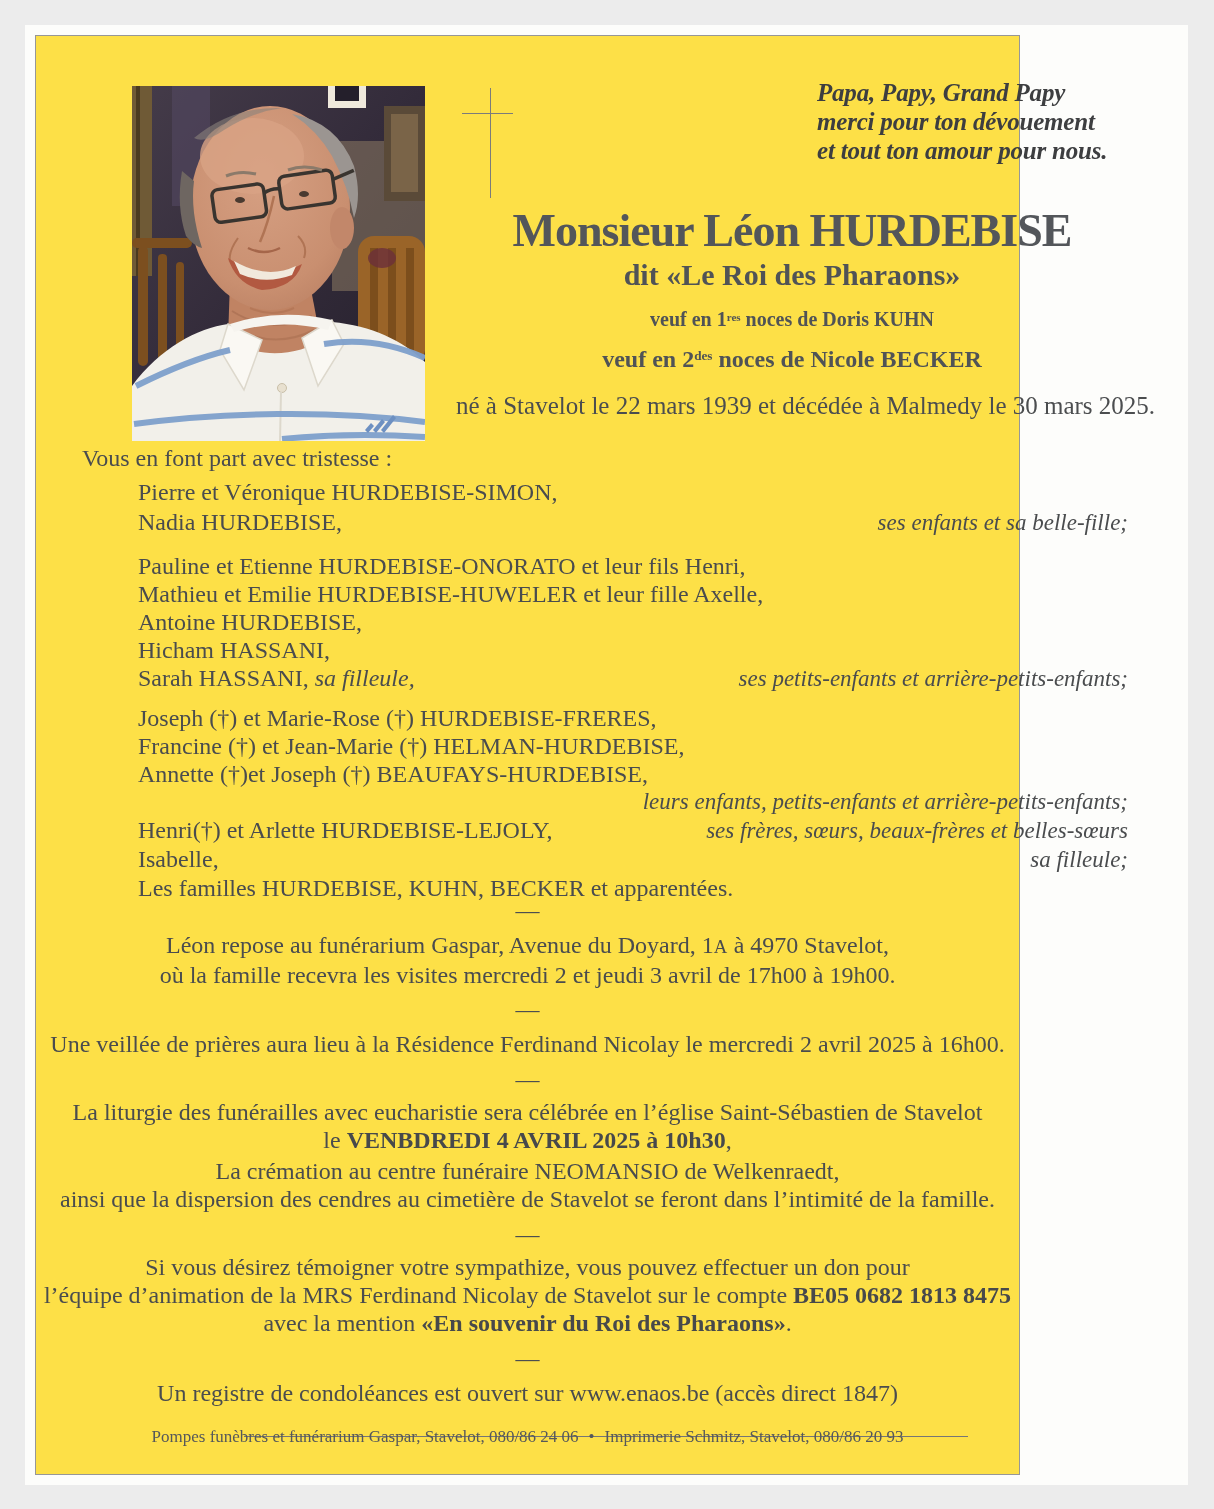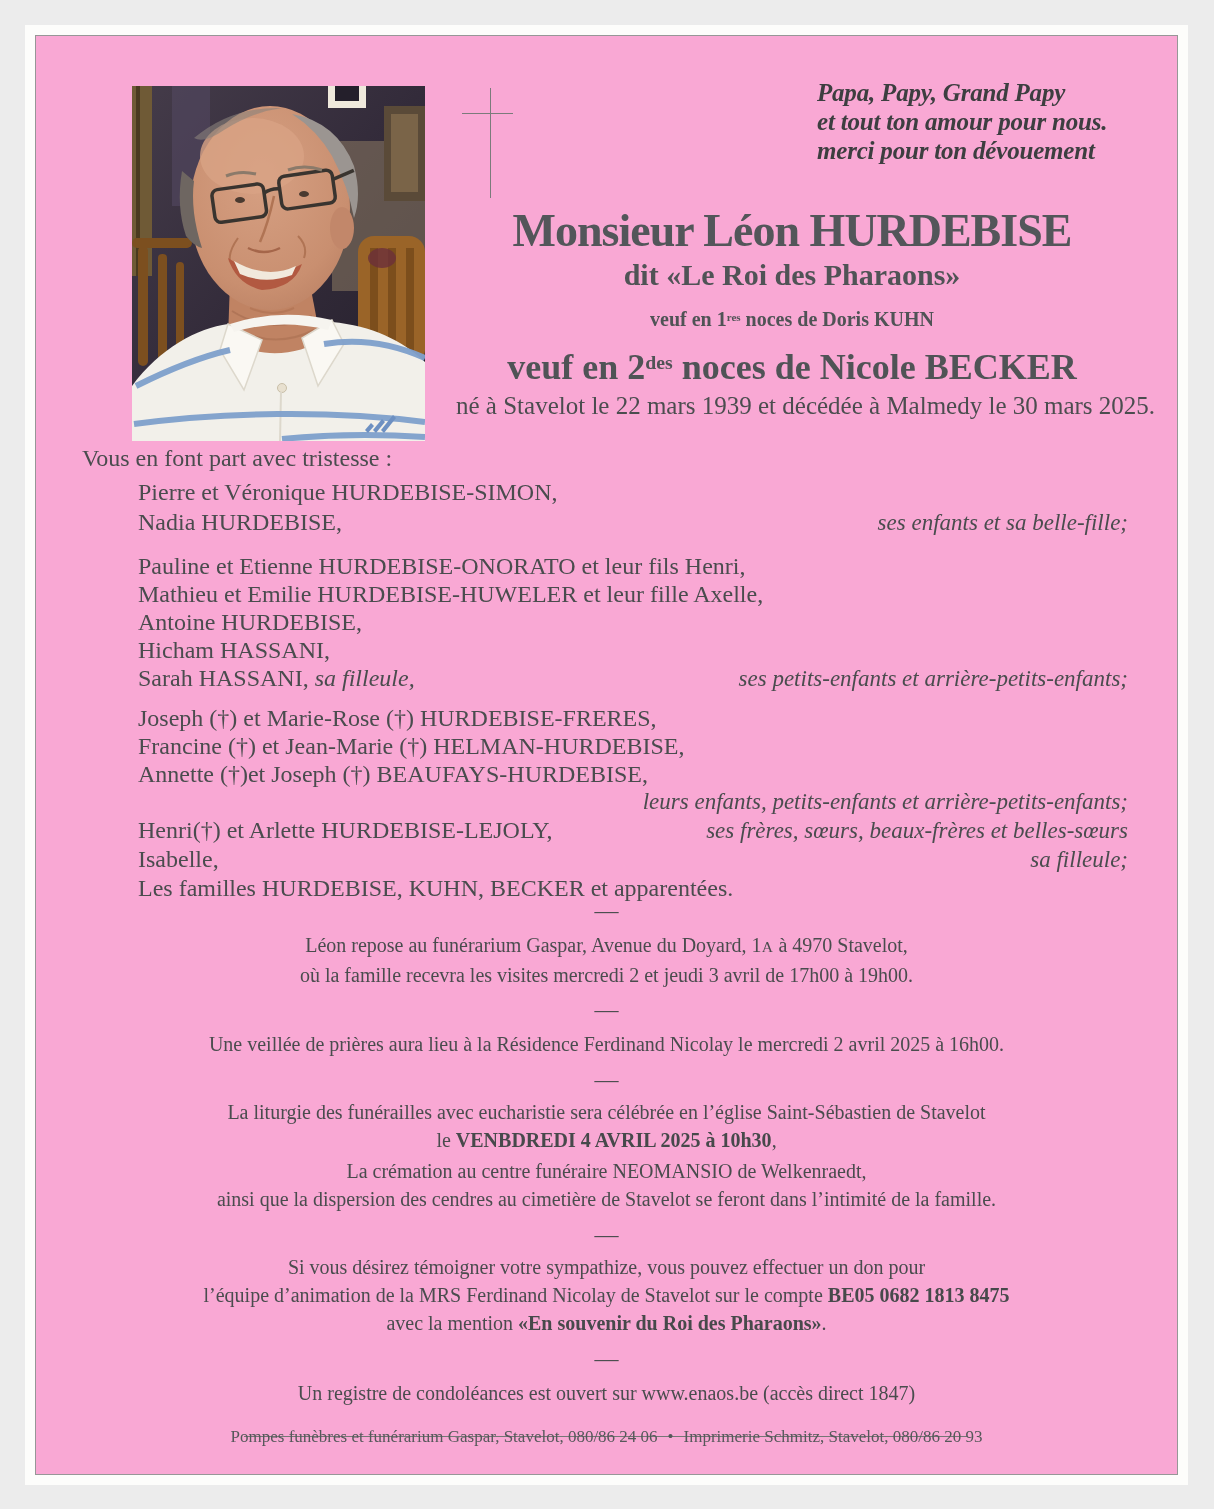--- a/index.html
+++ b/index.html
@@ -9,22 +9,22 @@
     background:#ececec;
     font-family:"Liberation Serif", serif;
     color:#4a4c4e;
     overflow:hidden;
   }
   .mat {
     position:absolute; left:25px; top:25px; width:1163px; height:1460px;
     background:#fdfdfb;
   }
   .page {
-    position:absolute; left:35px; top:35px; width:1143px; height:1440px;
-    background:#f9a8d4;
+    position:absolute; left:35px; top:35px; width:985px; height:1440px;
+    background:#fde047;
     border:1px solid #979797;
   }
   
   .photo {
     position:absolute; left:96px; top:50px; width:293px; height:355px;
     overflow:hidden; background:#2b2530;
   }
   .photo svg { display:block; width:293px; height:355px; }
   
   .cross { position:absolute; left:426px; top:52px; width:51px; height:110px; }
@@ -35,38 +35,38 @@
     position:absolute; left:781px; top:42px; width:330px;
     font-size:25px; line-height:29px; font-style:italic; font-weight:bold;
     color:#3d3e40; letter-spacing:-0.2px;
   }
   
   .rcol { position:absolute; left:420px; top:0; width:672px; text-align:center; }
   .rcol > div { position:absolute; left:0; right:0; }
   .name-title   { top:168px; font-size:46px; font-weight:bold; color:#53565a; letter-spacing:-1px; white-space:nowrap; }
   .alias        { top:222px; font-size:30px; font-weight:bold; color:#505356; }
   .marriage-1   { top:272px; font-size:20px; font-weight:bold; color:#505356; }
-  .marriage-2   { top:310px; font-size:36px; font-weight:bold; color:#505356; }
+  .marriage-2   { top:310px; font-size:24px; font-weight:bold; color:#505356; }
   .marriage-1 sup, .marriage-2 sup {
     font-size:0.55em; position:relative; top:-0.5em; vertical-align:baseline;
   }
   .life-dates   { top:356px; font-size:25px; color:#4b4d4f; white-space:nowrap; }
   
   .intro { position:absolute; left:46px; top:409px; font-size:24px; }
   .rows  { position:absolute; left:94px; top:442px; width:998px; font-size:24px; line-height:28px; }
   .row   { display:flex; justify-content:space-between; align-items:baseline; }
   .row .nm  { white-space:nowrap;margin-left:8px; }
   .row .nm .it { font-style:italic; }
   .row .rel { font-style:italic; font-size:23px; text-align:right; white-space:nowrap; }
   .row.mt2 { margin-top:2px; }
   .row.g1  { margin-top:15px; }
   .row.g2  { margin-top:11px; }
   
   .sep  { position:absolute; left:0; right:0; text-align:center; font-size:24px; color:#4c4e50; }
-  .cpar { position:absolute; left:0; right:0; text-align:center; font-size:20px; line-height:28px; color:#4a4c4e; }
+  .cpar { position:absolute; left:0; right:0; text-align:center; font-size:24px; line-height:28px; color:#4a4c4e; }
   .cpar b { font-weight:bold; color:#47494b; }
   .smallcap { font-size:0.78em; letter-spacing:0.5px; }
   .sep1 { top:861px; }  .p-visit { top:895px; }
   .sep2 { top:960px; }  .p-vigil { top:994px; }
   .sep3 { top:1030px; } .p-liturgy { top:1062px; } .p-cremation { top:1121px; }
   .sep4 { top:1185px; } .p-donation { top:1217px; }
   .sep5 { top:1309px; } .p-register { top:1343px; }
   
   .footer {
     position:absolute; left:0; right:0; top:1389px; height:24px;
@@ -182,22 +182,22 @@
     </svg>
   </div>
 
   <div class="cross">
     <div class="v"></div>
       <div class="h"></div>
   </div>
 
   <div class="dedication">
     <div>Papa, Papy, Grand Papy</div>
+    <div>merci pour ton dévouement</div>
     <div>et tout ton amour pour nous.</div>
-    <div>merci pour ton dévouement</div>
   </div>
 
   <div class="rcol">
     <div class="name-title">Monsieur Léon HURDEBISE</div>
     <div class="alias">dit «Le Roi des Pharaons»</div>
     <div class="marriage-1"><span>veuf en 1</span><sup>res</sup><span> noces de Doris KUHN</span></div>
     <div class="marriage-2"><span>veuf en 2</span><sup>des</sup><span> noces de Nicole BECKER</span></div>
     <div class="life-dates">né à Stavelot le 22 mars 1939 et décédée à Malmedy le 30 mars 2025.</div>
   </div>
 

